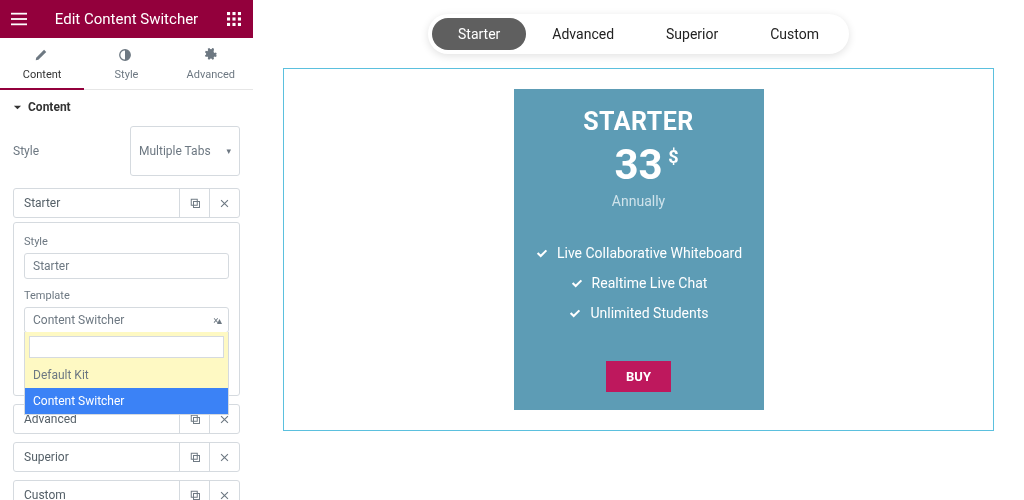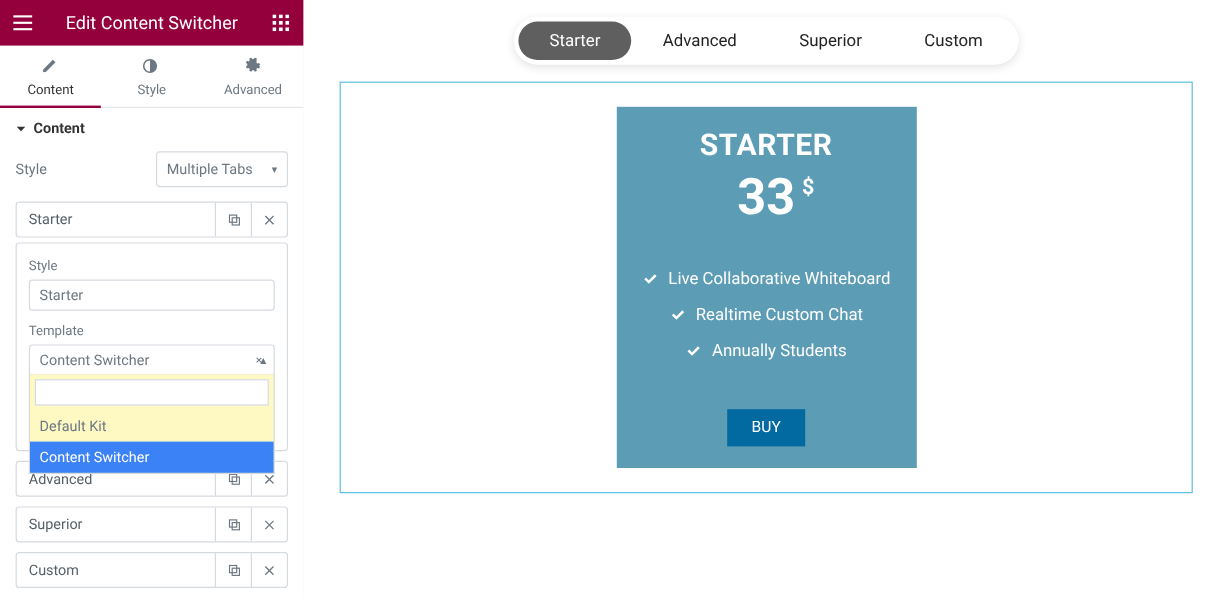--- a/index.html
+++ b/index.html
@@ -13,21 +13,21 @@
 .tab{flex:1;text-align:center;padding:10px 0 8px;font-size:11px;color:#6d7882;cursor:pointer;position:relative}
 .tab .icon{display:block;margin:0 auto 4px;width:16px;height:16px}
 .tab.active{color:#333}
 .tab.active::after{content:"";position:absolute;left:0;right:0;bottom:-1px;height:2px;background:#93003c}
 
 .panel{padding:10px 13px;overflow-y:auto;flex:1}
 .section-title{display:flex;align-items:center;gap:6px;font-size:12px;font-weight:700;color:#333;margin-bottom:12px;cursor:pointer}
 
 .row{display:flex;align-items:center;justify-content:space-between;margin-bottom:12px}
 .row label,.lbl{font-size:12px;color:#6d7882}
-.select{border:1px solid #d5dadf;border-radius:3px;padding:7px 8px;font-size:12px;color:#6d7882;display:flex;align-items:center;justify-content:space-between;min-width:110px;cursor:pointer}
+.select{border:1px solid #d5dadf;border-radius:3px;padding:17px 8px;font-size:12px;color:#6d7882;display:flex;align-items:center;justify-content:space-between;min-width:110px;cursor:pointer}
 
 .items-lbl{font-size:12px;color:#6d7882;margin-bottom:8px}
 
 .item-card{border:1px solid #d5dadf;border-radius:3px;display:flex;align-items:stretch;margin-bottom:8px;background:#fff}
 .item-card .name{flex:1;padding:7px 10px;font-size:12px;color:#556068;display:flex;align-items:center;cursor:pointer}
 .item-card .act{width:30px;display:flex;align-items:center;justify-content:center;border-left:1px solid #d5dadf;color:#6d7882;cursor:pointer}
 
 .expanded{border:1px solid #d5dadf;border-radius:3px;padding:8px 10px 10px;margin-bottom:8px;margin-top:-4px}
 .fld-lbl{font-size:11px;color:#6d7882;margin-bottom:5px;margin-top:4px}
 .text-input{width:100%;border:1px solid #d5dadf;border-radius:3px;padding:5px 8px;font-size:12px;color:#6d7882}
@@ -49,22 +49,22 @@
 .sw-tab{padding:8px 26px;font-size:14px;color:#222;border-radius:999px;cursor:pointer}
 .sw-tab.active{background:#5f5f5f;color:#fff}
 
 .content-box{border:1px solid #5bc0de;padding:20px}
 .pricing-card{width:250px;margin:0 auto;background:#5d9cb5;color:#fff;text-align:center;padding:18px 20px 18px}
 .pricing-card .plan{font-size:25px;font-weight:700;letter-spacing:0.5px}
 .pricing-card .price{font-size:42px;font-weight:700;margin-top:4px;position:relative;display:inline-block}
 .pricing-card .price sup{font-size:18px;position:absolute;top:6px;right:-16px;font-weight:700}
 .pricing-card .period{font-size:14px;color:#cfe3eb;margin-top:4px}
 .pricing-card ul{list-style:none;margin:36px 0 40px}
-.pricing-card li{font-size:14px;margin:14px 0;display:flex;justify-content:center;gap:8px}
-.buy{background:#0369a1;color:#fff;border:none;padding:8px 20px;font-size:13px;font-weight:400;cursor:pointer}
+.pricing-card li{font-size:14px;margin:14px 0;display:flex;align-items:center;justify-content:center;gap:8px}
+.buy{background:#be185d;color:#fff;border:none;padding:8px 20px;font-size:13px;font-weight:700;cursor:pointer}
 svg{display:block}
 </style>
 </head>
 <body>
 
 <div class="sidebar">
   <div class="sb-header">
     <div class="menu-icon">
       <svg viewBox="0 0 18 18" width="16" height="16" fill="#fff">
           <rect y="2" width="18" height="2"></rect>
@@ -227,42 +227,43 @@
     <div class="sw-tab">Superior</div>
     <div class="sw-tab">Custom</div>
   </div>
 
   <div class="content-box">
     <div class="pricing-card">
       <div class="plan">STARTER</div>
       <div class="price">
         <span>33</span><sup>$</sup>
       </div>
+      <div class="period">Annually</div>
       <ul>
         <li>
             <span>
               <svg viewBox="0 0 16 16" width="14" height="14" fill="none" stroke="#fff" stroke-width="2.4">
                 <path d="M3 8l3.5 3.5L13 5"></path>
               </svg>
             </span>
             <span>Live Collaborative Whiteboard</span>
           </li>
         <li>
             <span>
               <svg viewBox="0 0 16 16" width="14" height="14" fill="none" stroke="#fff" stroke-width="2.4">
                 <path d="M3 8l3.5 3.5L13 5"></path>
               </svg>
             </span>
-            <span>Realtime Custom Chat</span>
+            <span>Realtime Live Chat</span>
           </li>
         <li>
             <span>
               <svg viewBox="0 0 16 16" width="14" height="14" fill="none" stroke="#fff" stroke-width="2.4">
                 <path d="M3 8l3.5 3.5L13 5"></path>
               </svg>
             </span>
-            <span>Annually Students</span>
+            <span>Unlimited Students</span>
           </li>
       </ul>
       <button class="buy">BUY</button>
     </div>
   </div>
 </div>
 
 </body></html>

